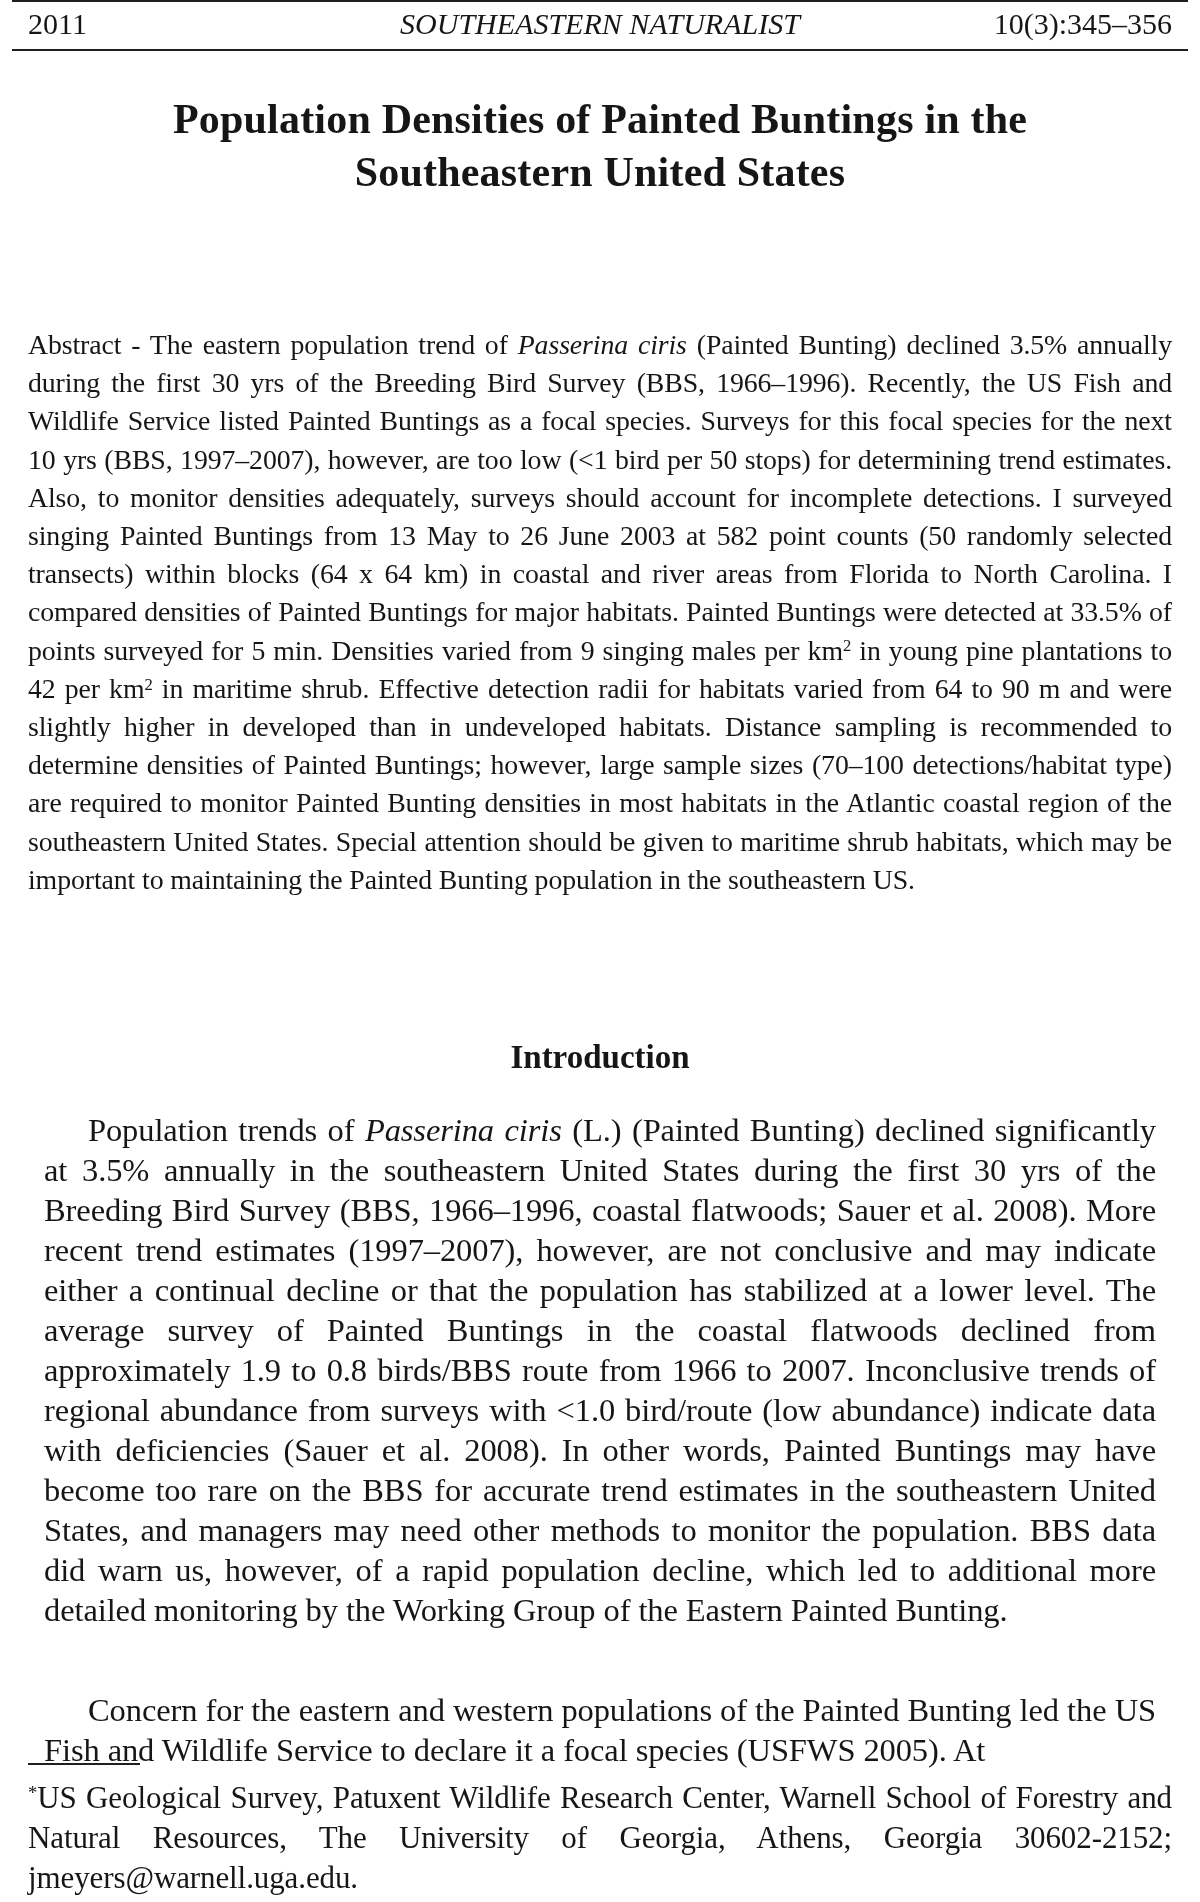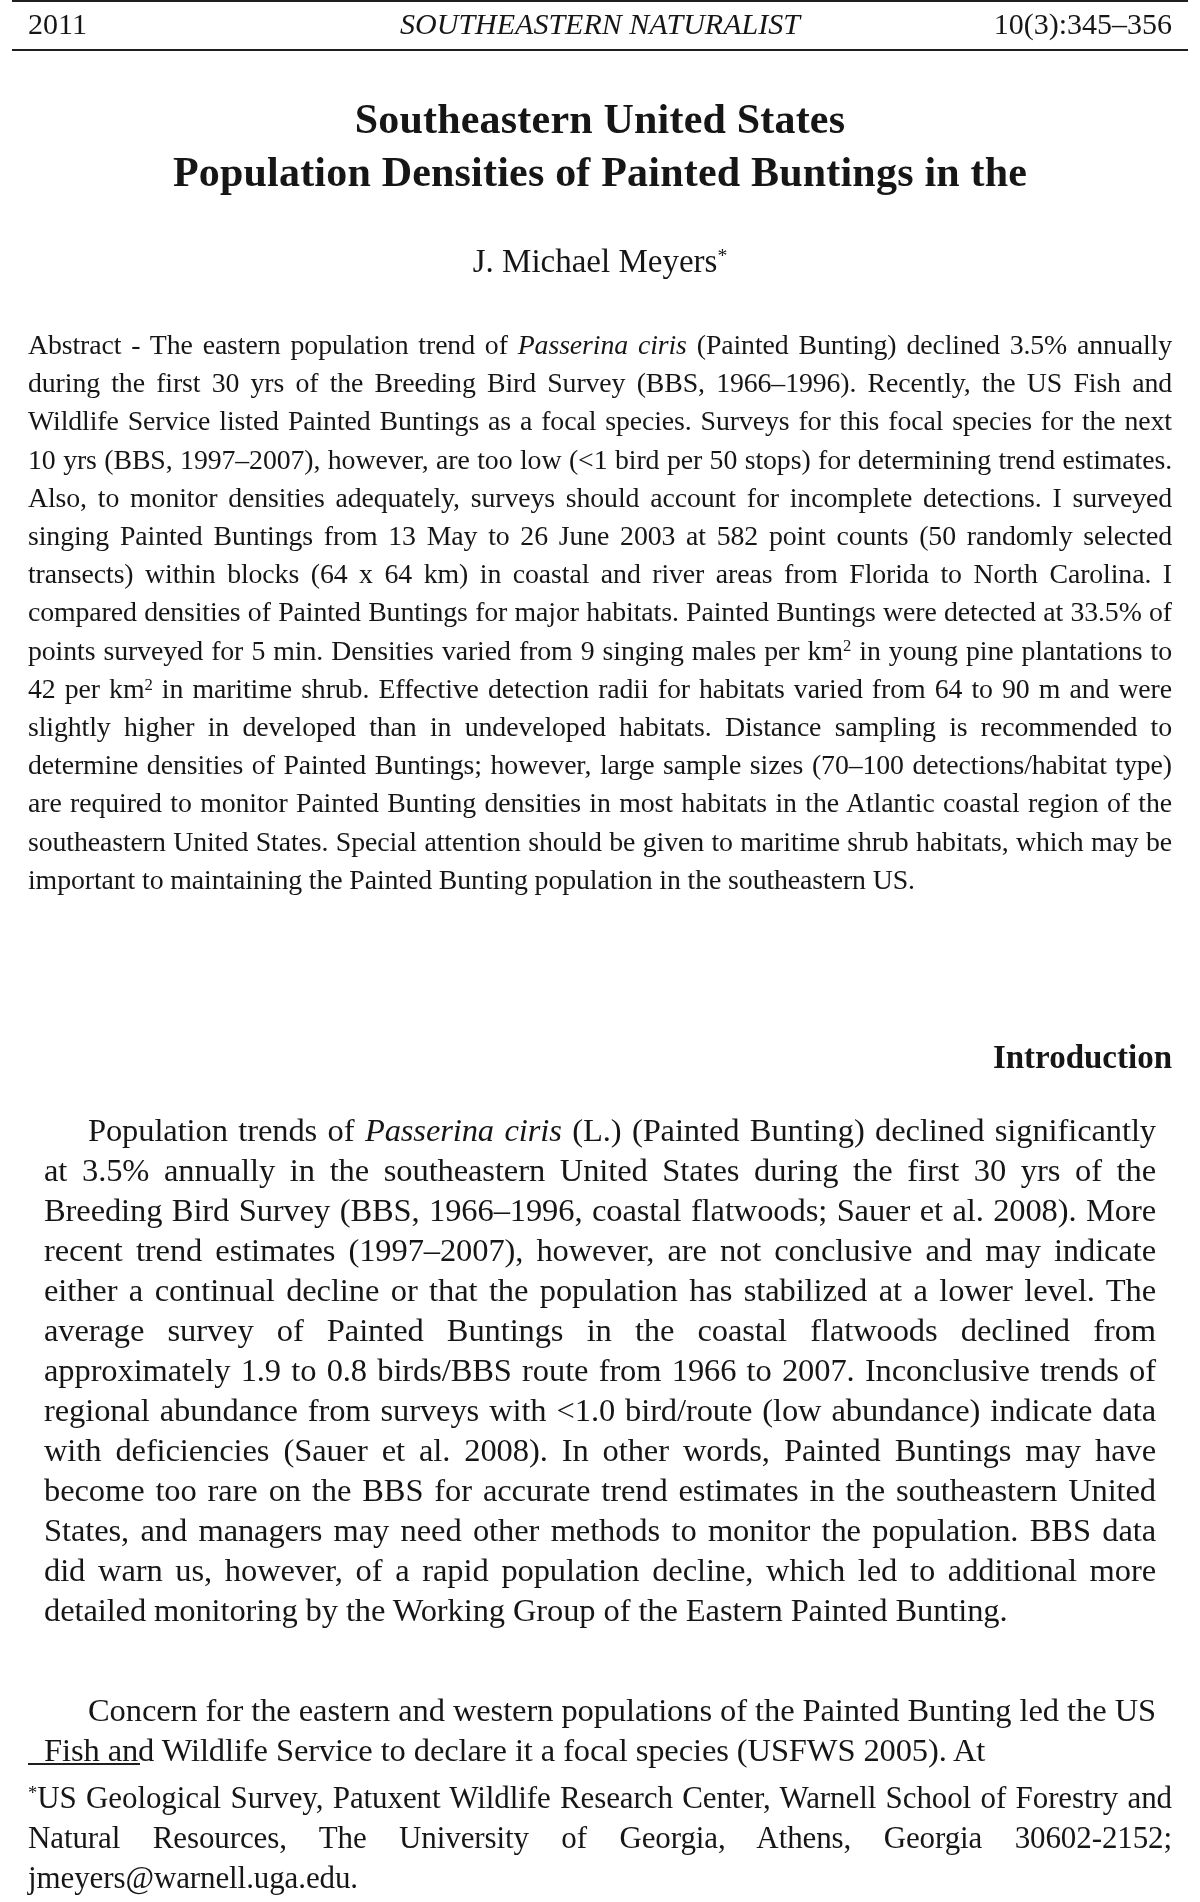--- a/index.html
+++ b/index.html
@@ -82,21 +82,21 @@
     line-height: 38.2px;
     text-align: justify;
     letter-spacing: -0.1px;
   }
   .section-heading {
     position: absolute;
     top: 1037px;
     left: 28px;
     right: 28px;
     margin: 0;
-    text-align: right;
+    text-align: center;
     font-size: 33px;
     line-height: 40px;
     font-weight: bold;
   }
   .body-para {
     position: absolute;
     left: 28px;
     right: 28px;
     margin: 16px;
     font-size: 32.5px;
@@ -144,25 +144,24 @@
 
   <div class="running-header">
     <span class="h-left">2011</span>
     <span class="h-center">SOUTHEASTERN NATURALIST</span>
     <span class="h-right">10(3):345–356</span>
   </div>
 
   <div class="rule header-rule"></div>
 
   <h1 class="title">
+    <span class="t-line">Population Densities of Painted Buntings in the</span>
     <span class="t-line">Southeastern United States</span>
-    <span class="t-line">Population Densities of Painted Buntings in the</span>
   </h1>
 
-  <div class="author"><span>J. Michael Meyers</span><sup>*</sup></div>
 
   <p class="abstract"><span class="b">Abstract</span><span> - The eastern population trend of </span><span class="i">Passerina ciris</span><span> (Painted Bunting) declined 3.5% annually during the first 30 yrs of the Breeding Bird Survey (BBS, 1966–1996). Recently, the US Fish and Wildlife Service listed Painted Buntings as a focal species. Surveys for this focal species for the next 10 yrs (BBS, 1997–2007), however, are too low (&lt;1 bird per 50 stops) for determining trend estimates. Also, to monitor densities adequately, surveys should account for incomplete detections. I surveyed singing Painted Buntings from 13 May to 26 June 2003 at 582 point counts (50 randomly selected transects) within blocks (64 x 64 km) in coastal and river areas from Florida to North Carolina. I compared densities of Painted Buntings for major habitats. Painted Buntings were detected at 33.5% of points surveyed for 5 min. Densities varied from 9 singing males per km</span><sup>2</sup><span> in young pine plantations to 42 per km</span><sup>2</sup><span> in maritime shrub. Effective detection radii for habitats varied from 64 to 90 m and were slightly higher in developed than in undeveloped habitats. Distance sampling is recommended to determine densities of Painted Buntings; however, large sample sizes (70–100 detections/habitat type) are required to monitor Painted Bunting densities in most habitats in the Atlantic coastal region of the southeastern United States. Special attention should be given to maritime shrub habitats, which may be important to maintaining the Painted Bunting population in the southeastern US.</span></p>
 
   <h2 class="section-heading">Introduction</h2>
 
   <p class="body-para para-1"><span>Population trends of </span><span class="i">Passerina ciris</span><span> (L.) (Painted Bunting) declined significantly at 3.5% annually in the southeastern United States during the first 30 yrs of the Breeding Bird Survey (BBS, 1966–1996, coastal flatwoods; Sauer et al. 2008). More recent trend estimates (1997–2007), however, are not conclusive and may indicate either a continual decline or that the population has stabilized at a lower level. The average survey of Painted Buntings in the coastal flatwoods declined from approximately 1.9 to 0.8 birds/BBS route from 1966 to 2007. Inconclusive trends of regional abundance from surveys with &lt;1.0 bird/route (low abundance) indicate data with deficiencies (Sauer et al. 2008). In other words, Painted Buntings may have become too rare on the BBS for accurate trend estimates in the southeastern United States, and managers may need other methods to monitor the population. BBS data did warn us, however, of a rapid population decline, which led to additional more detailed monitoring by the Working Group of the Eastern Painted Bunting.</span></p>
 
   <p class="body-para para-2"><span>Concern for the eastern and western populations of the Painted Bunting led the US Fish and Wildlife Service to declare it a focal species (USFWS 2005). At</span></p>
 
   <div class="footnote-rule"></div>

